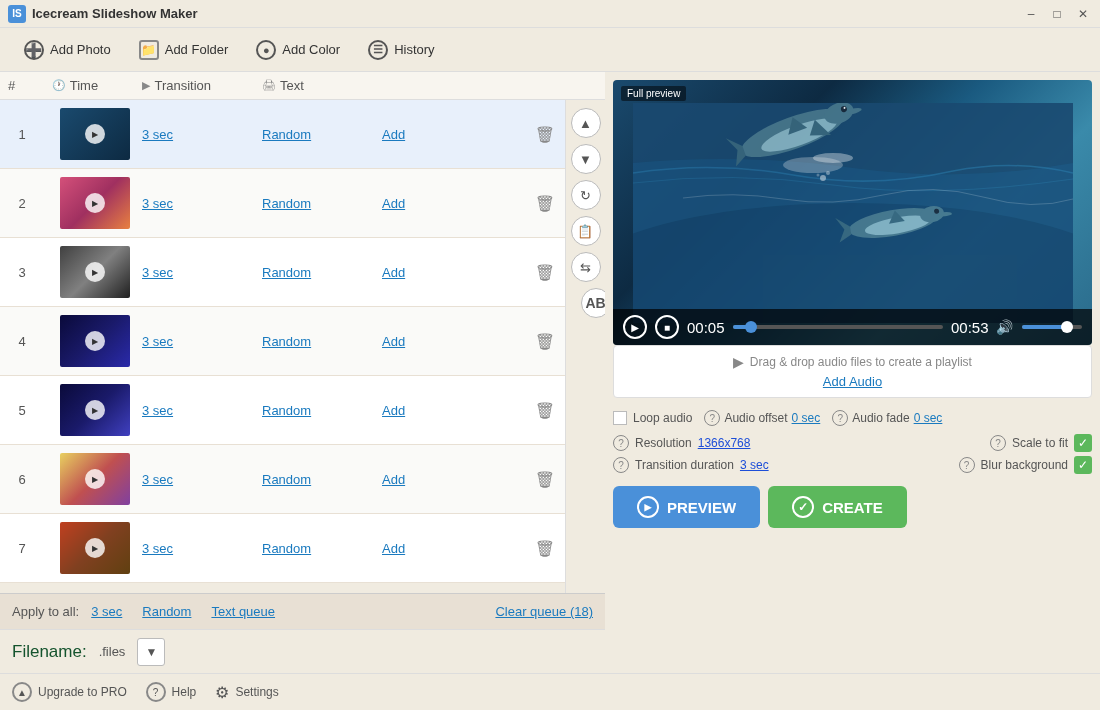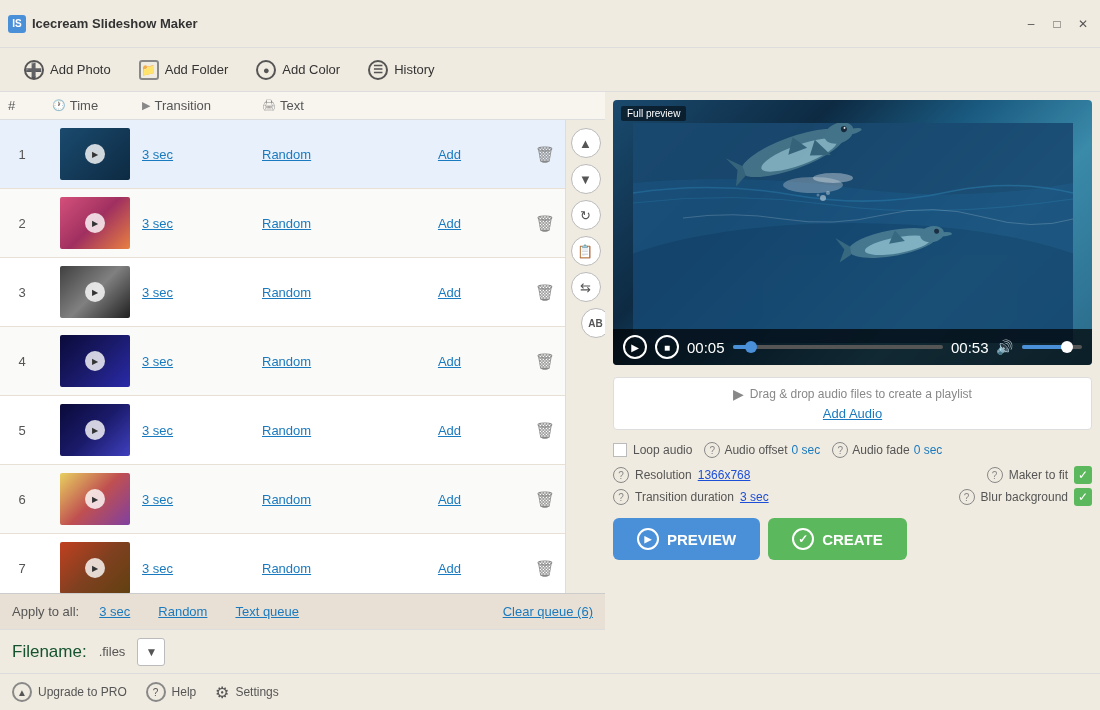--- a/index.html
+++ b/index.html
@@ -9,21 +9,21 @@
       background: #f0ebe0;
       width: 1100px;
       height: 710px;
       overflow: hidden;
       display: flex;
       flex-direction: column;
     }
     
     .titlebar {
       background: #f0ebe0;
-      height: 48px;
+      height: 28px;
       display: flex;
       align-items: center;
       justify-content: space-between;
       padding: 0 8px;
       border-bottom: 1px solid #ddd;
     }
     .titlebar-left { display: flex; align-items: center; gap: 6px; }
     .titlebar-icon { width: 18px; height: 18px; background: #4a90d9; border-radius: 3px; display: flex; align-items: center; justify-content: center; color: white; font-size: 10px; font-weight: bold; }
     .titlebar-title { font-size: 13px; color: #333; }
     .titlebar-title span { font-weight: bold; }
@@ -97,29 +97,29 @@
       display: flex; align-items: center; justify-content: center;
     }
     .thumb-play {
       position: absolute; top: 50%; left: 50%; transform: translate(-50%,-50%);
       width: 20px; height: 20px; background: rgba(255,255,255,0.8);
       border-radius: 50%; display: flex; align-items: center; justify-content: center;
       font-size: 8px; color: #333;
     }
     .row-time { padding: 0 8px; color: #1a7abf; text-decoration: underline; cursor: pointer; }
     .row-transition { padding: 0 8px; color: #1a7abf; text-decoration: underline; cursor: pointer; }
-    .row-text { padding: 0 8px; color: #1a7abf; text-decoration: underline; cursor: pointer; text-align: center; }
+    .row-text { padding: 0 8px; color: #1a7abf; text-decoration: underline; cursor: pointer; }
     .row-delete { display: flex; align-items: center; justify-content: center; cursor: pointer; color: #888; font-size: 16px; }
 
     
     .apply-all-bar {
       background: #e8e0d4;
       height: 36px;
       display: flex; align-items: center;
-      padding: 4px 12px; gap: 8px;
+      padding: 4px 12px; gap: 0;
       border-top: 1px solid #ccc;
       font-size: 13px; color: #555;
     }
     .apply-all-bar .label { margin-right: 12px; font-weight: 500; }
     .apply-link { color: #1a7abf; text-decoration: underline; cursor: pointer; margin-right: 20px; }
     .clear-queue { color: #1a7abf; text-decoration: underline; cursor: pointer; margin-left: auto; }
 
     
     .filename-bar {
       background: #f0ebe0;
@@ -152,21 +152,21 @@
       background: #f0ebe0;
     }
 
     
     .video-preview {
       position: relative;
       background: #1a3a5c;
       border-radius: 4px;
       overflow: hidden;
       height: 265px;
-      margin-bottom: 12px;
+      margin-bottom: 0;
     }
     .full-preview-label {
       position: absolute; top: 6px; left: 8px;
       background: rgba(0,0,0,0.5); color: white;
       font-size: 10px; padding: 2px 6px; border-radius: 2px;
     }
     .video-placeholder {
       width: 100%; height: 100%;
       background: linear-gradient(135deg, #1a4a6e 0%, #0d2a42 30%, #1a5a80 50%, #3a8aaa 70%, #2a6a8a 100%);
       display: flex; align-items: center; justify-content: center;
@@ -222,21 +222,21 @@
 
     
     .audio-settings {
       display: flex; align-items: center; gap: 12px;
       padding: 4px 0;
       font-size: 12px; color: #555;
     }
     .loop-audio { display: flex; align-items: center; gap: 6px; }
     .loop-checkbox { width: 14px; height: 14px; border: 1px solid #bbb; background: white; }
     .audio-offset-label, .audio-fade-label { display: flex; align-items: center; gap: 4px; }
-    .audio-val { color: #1a7abf; cursor: pointer; }
+    .audio-val { color: #1a7abf; text-decoration: underline; cursor: pointer; }
     .help-circle { display: inline-flex; align-items: center; justify-content: center; width: 16px; height: 16px; border-radius: 50%; border: 1px solid #888; font-size: 10px; color: #888; cursor: pointer; }
 
     
     .settings-grid {
       display: grid;
       grid-template-columns: 1fr 1fr;
       gap: 4px 8px;
       font-size: 12px; color: #555;
       padding: 4px 0;
     }
@@ -487,30 +487,30 @@
         </div>
 
       </div>
 
       <div class="side-controls">
         <div class="side-btn">▲</div>
         <div class="side-btn">▼</div>
         <div class="side-btn">↻</div>
         <div class="side-btn">📋</div>
         <div class="side-btn">⇆</div>
-        <div class="side-btn" style="font-size:10px;font-weight:bold;margin-left:20px;">AB</div>
+        <div class="side-btn" style="font-size:14px;font-weight:bold;margin-left:20px;">AB</div>
       </div>
     </div>
 
     <div class="apply-all-bar">
       <span class="label">Apply to all:</span>
       <span class="apply-link">3 sec</span>
       <span class="apply-link">Random</span>
       <span class="apply-link">Text queue</span>
-      <span class="clear-queue">Clear queue (6)</span>
+      <span class="clear-queue">Clear queue (18)</span>
     </div>
 
     <div class="filename-bar">
       <span class="filename-label">Filename:</span>
       <span class="filename-ext">.files</span>
       <div class="filename-dropdown">▼</div>
     </div>
   </div>
 
   <div class="right-panel">
@@ -612,21 +612,21 @@
     </div>
 
     <div class="settings-grid">
       <div class="settings-row">
         <span class="help-circle">?</span>
         <span>Resolution</span>
         <span class="settings-val">1366x768</span>
       </div>
       <div class="settings-check">
         <span class="help-circle">?</span>
-        <span>Maker to fit</span>
+        <span>Scale to fit</span>
         <div class="checkmark-box">✓</div>
       </div>
       <div class="settings-row">
         <span class="help-circle">?</span>
         <span>Transition duration</span>
         <span class="settings-val">3 sec</span>
       </div>
       <div class="settings-check">
         <span class="help-circle">?</span>
         <span>Blur background</span>

